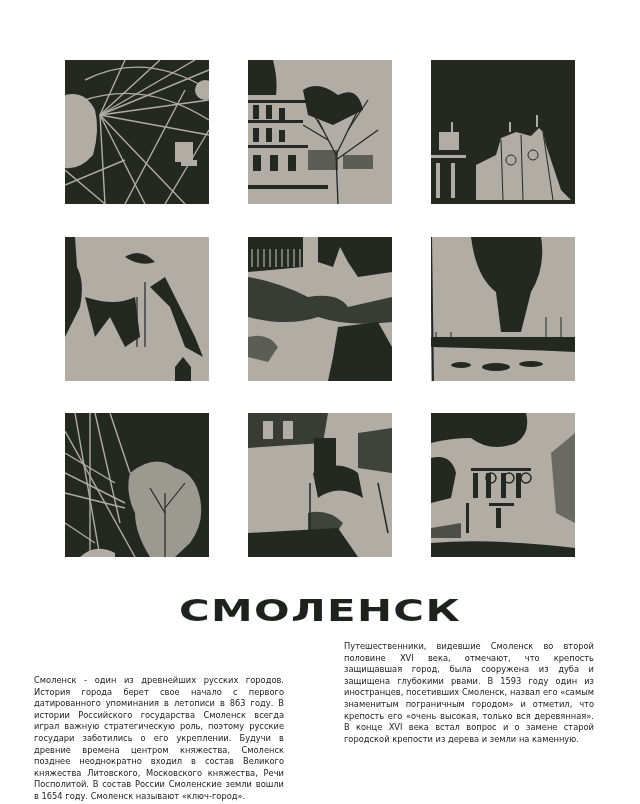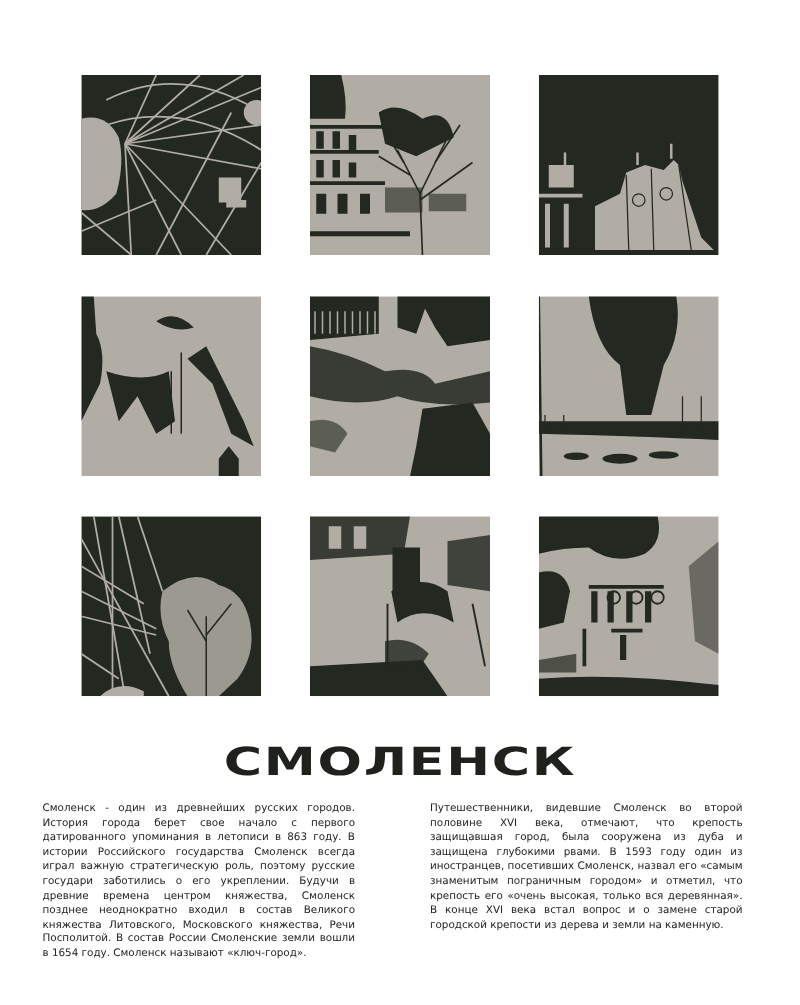--- a/index.html
+++ b/index.html
@@ -5,21 +5,21 @@
   html, body { margin: 0; padding: 0; background: #ffffff; }
   body { width: 640px; height: 804px; position: relative; overflow: hidden;
          font-family: "DejaVu Sans", sans-serif; color: #1f221c; }
   .photo { position: absolute; width: 144px; height: 144px; overflow: hidden; }
   .photo svg { display: block; width: 144px; height: 144px; }
   .title { position: absolute; left: 0; right: 0; top: 592px; text-align: center;
            font-family: "DejaVu Sans", sans-serif; font-weight: bold; font-size: 31px;
            letter-spacing: 1px; color: #1f221c; transform: scaleX(1.35); transform-origin: 50% 50%; }
   .para { position: absolute; top: 641px; width: 250px; font-size: 8.3px; line-height: 11.6px;
           text-align: justify; color: #222; font-family: "DejaVu Sans", sans-serif; }
-  .para.left { left: 34px; }
+  .para.left { left: 34px; margin-top: 34px; }
   .para.right { left: 344px; }
 </style>
 </head>
 <body>
 
 <div class="photo" style="left:65px;top:60px;">
   <svg viewBox="0 0 144 144">
     <rect width="144" height="144" fill="#232820"></rect>
     <path d="M0 35 Q20 30 30 50 Q35 70 28 95 Q15 110 0 108 Z" fill="#b1ada5"></path>
     <g stroke="#b1ada5" stroke-width="1.4" fill="none">

